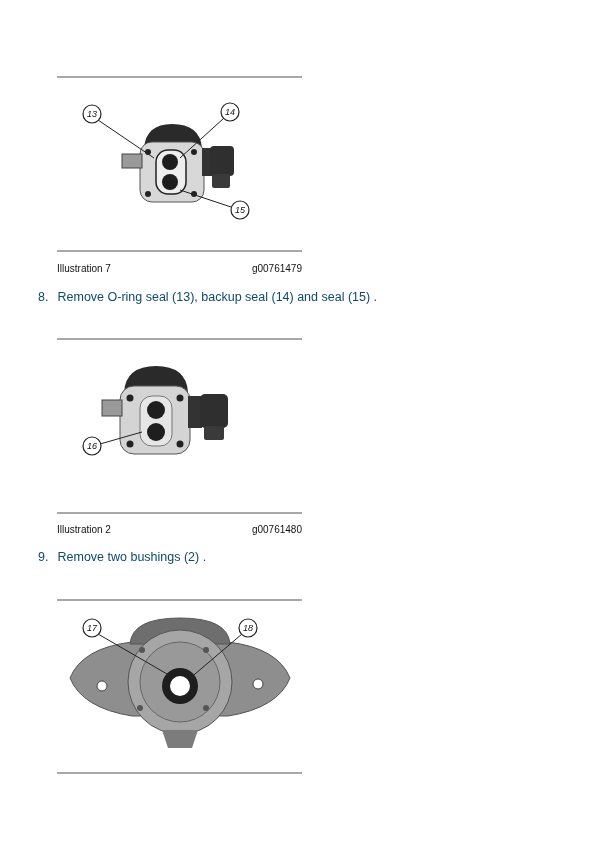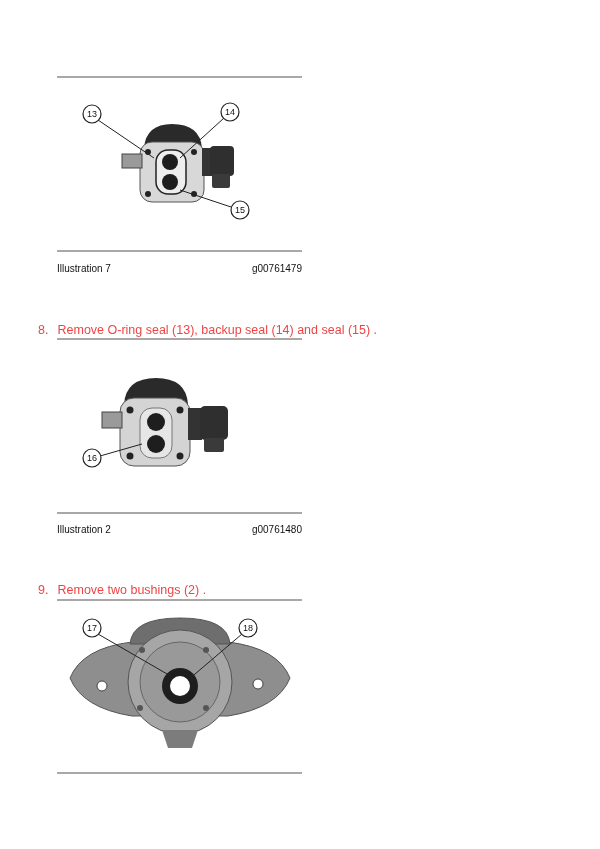--- a/index.html
+++ b/index.html
@@ -1,23 +1,23 @@
 <!DOCTYPE html>
 <html><head>
   <meta charset="utf-8">
   <style>
     html, body { margin: 0; padding: 0; background: #ffffff; }
     body { width: 600px; height: 849px; position: relative; overflow: hidden;
            font-family: "Liberation Sans", sans-serif; color: #111; }
     .rule { position: absolute; left: 57px; width: 245px; height: 2px; background: #a8a8a8; }
     .caption { position: absolute; left: 57px; width: 245px; font-size: 10px; color: #111;
                display: flex; justify-content: space-between; text-align: center; }
-    .step { position: absolute; left: 38px; font-size: 12.5px; color: #ef4444; white-space: nowrap; margin-top: 33px; }
+    .step { position: absolute; left: 38px; font-size: 12.5px; color: #0c4a6e; white-space: nowrap; }
     .step .num { display: inline-block; width: 16px; }
-    .figure { position: absolute; left: 62px; width: 236px; }
+    .figure { position: absolute; left: 62px; width: 236px; font-style: italic; }
     svg { display: block; }
     .callout circle { fill: #fff; stroke: #222; stroke-width: 1.2; }
     .callout text { font-family: "Liberation Sans", sans-serif; font-size: 9px; fill: #111; text-anchor: middle; }
     .leader { stroke: #222; stroke-width: 1; }
   </style>
 </head>
 <body>
 
 <div class="rule" style="top:76px"></div>
 <div class="figure" style="top:90px; height:150px">
@@ -60,21 +60,21 @@
   <span>Illustration 7</span>
   <span>g00761479</span>
 </div>
 
 <div class="step" style="top:290px">
   <span class="num">8.</span>
   <span>Remove O-ring seal (13), backup seal (14) and seal (15) .</span>
 </div>
 
 <div class="rule" style="top:338px"></div>
-<div class="figure" style="top:352px; height:155px">
+<div class="figure" style="top:340px; height:155px">
   <svg width="236" height="155" viewBox="0 0 236 155">
     <path d="M62 52 Q64 26 94 26 Q124 26 126 52 Z" fill="#2a2a2a"></path>
     <rect x="58" y="46" width="70" height="68" rx="14" fill="#d4d4d4" stroke="#555"></rect>
     <rect x="40" y="60" width="20" height="16" fill="#9a9a9a" stroke="#444"></rect>
     <rect x="126" y="56" width="14" height="32" fill="#333"></rect>
     <rect x="138" y="54" width="28" height="34" rx="5" fill="#2f2f2f"></rect>
     <rect x="142" y="86" width="20" height="14" rx="2" fill="#3a3a3a"></rect>
     <rect x="78" y="56" width="32" height="50" rx="12" fill="#e6e6e6" stroke="#777"></rect>
     <circle cx="94" cy="70" r="9" fill="#1e1e1e"></circle>
     <circle cx="94" cy="92" r="9" fill="#1e1e1e"></circle>

